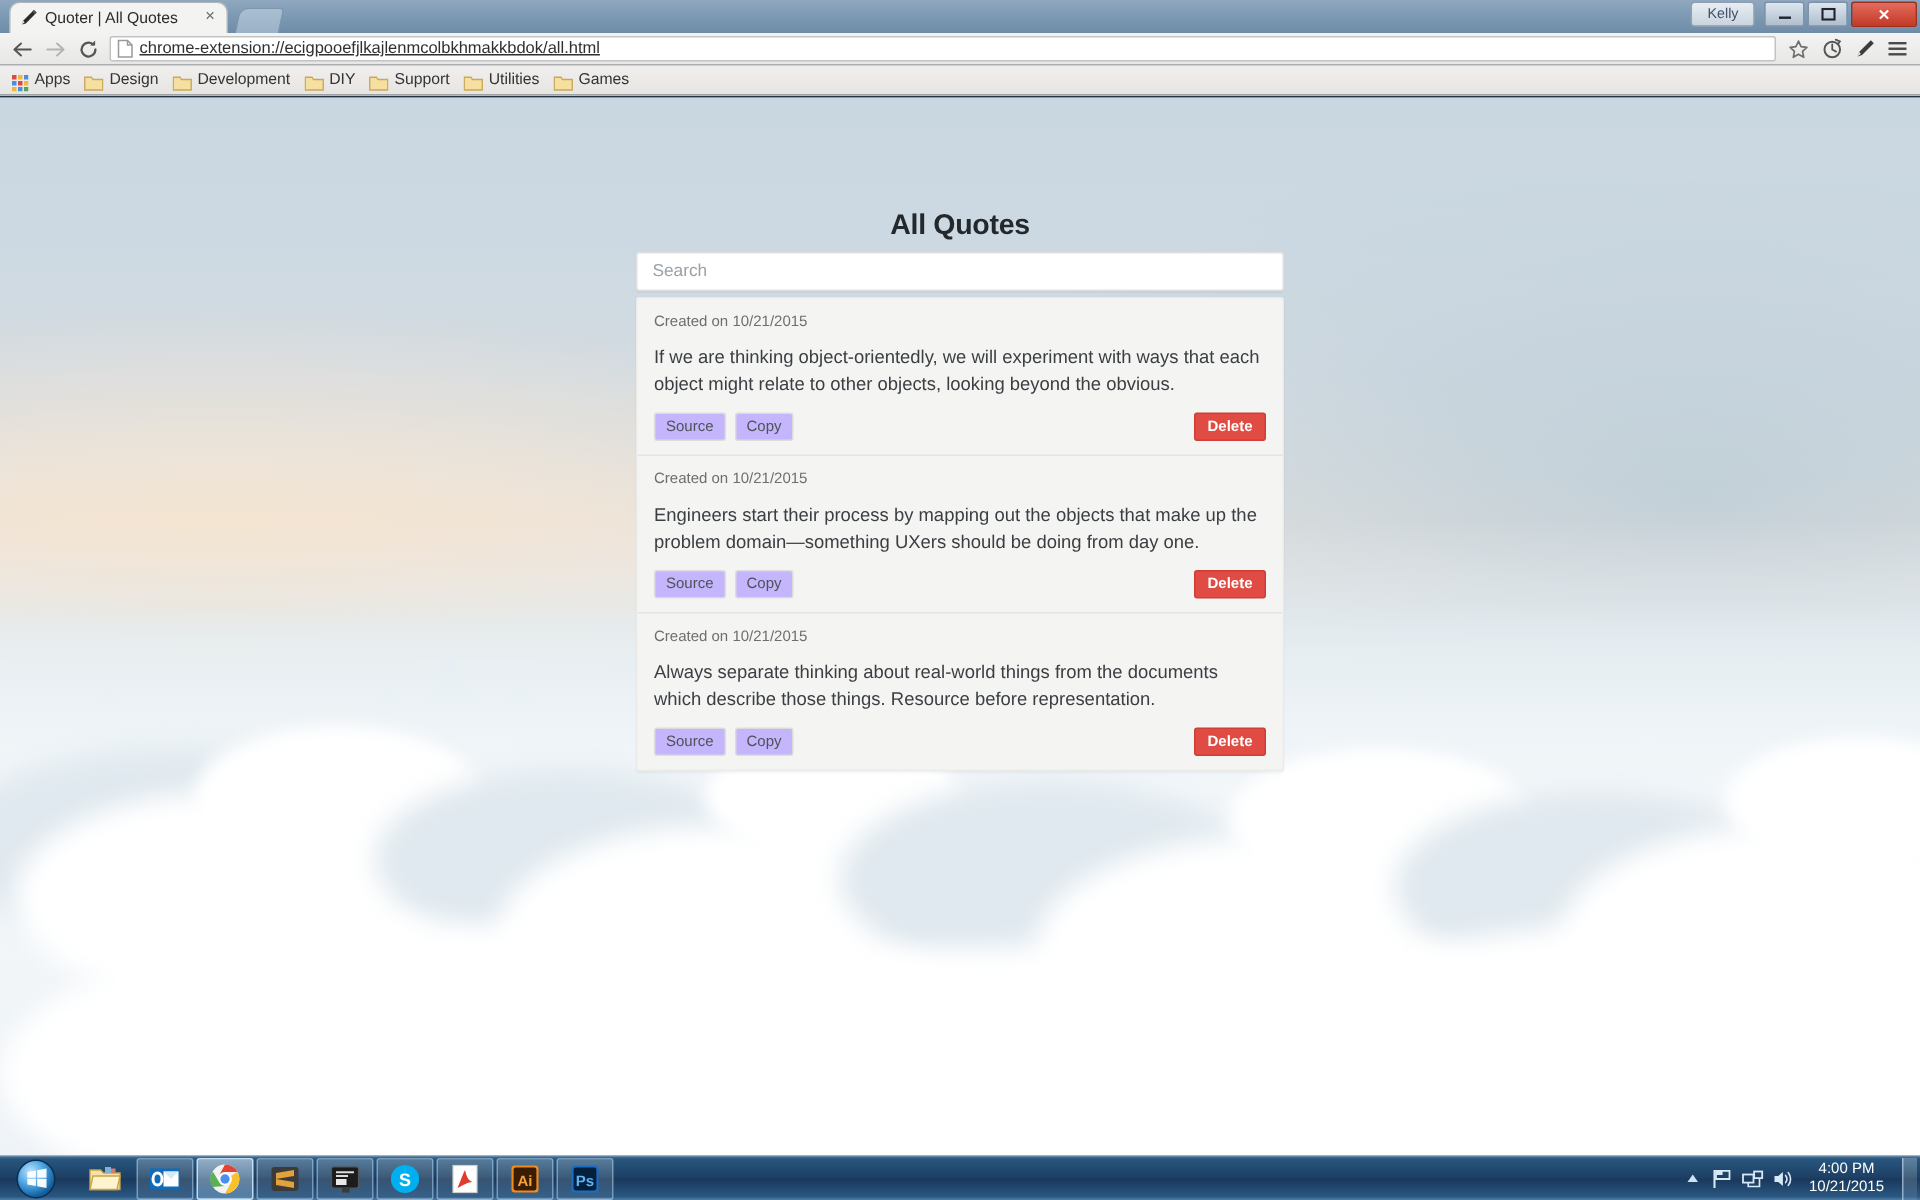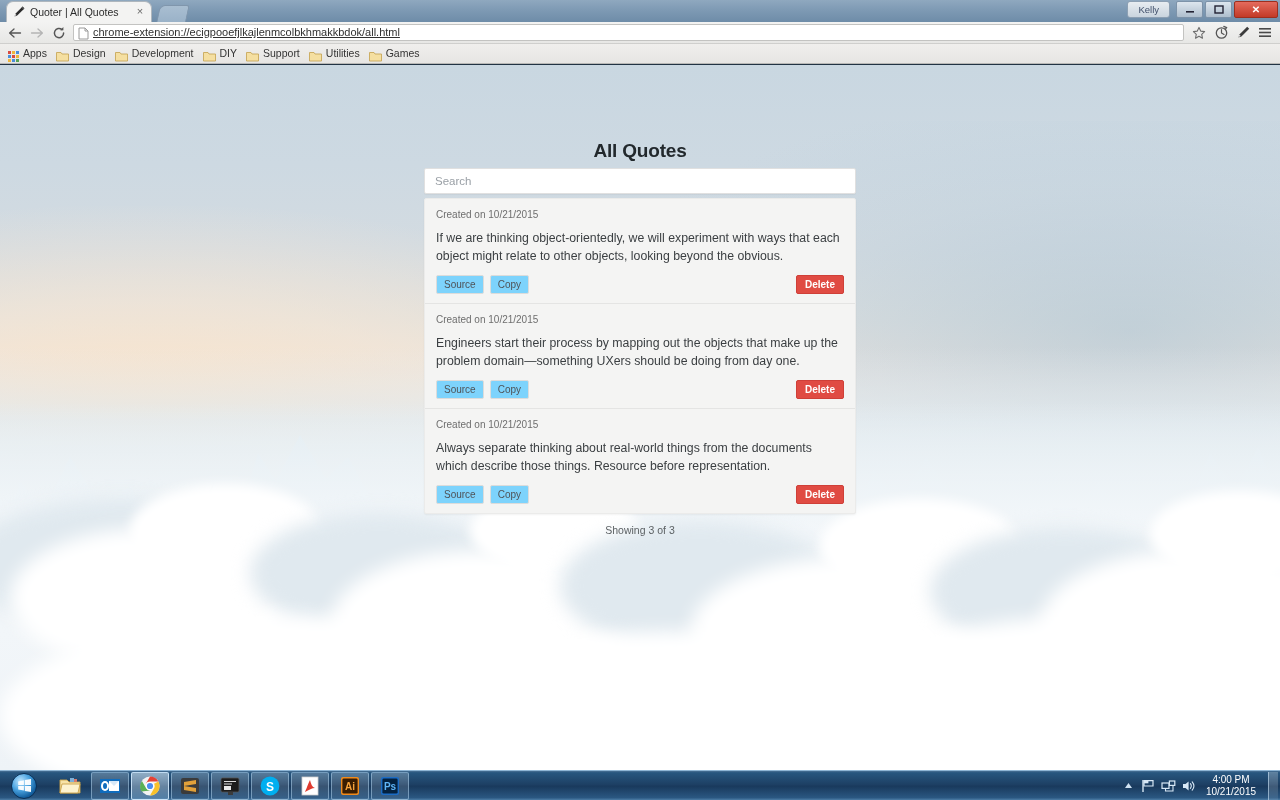--- a/index.html
+++ b/index.html
@@ -160,21 +160,21 @@
   }
   .quote { padding: 10px 11px 9px 11px; border-bottom: 1px solid #e4e4e3; }
   .quote:last-child { border-bottom: none; }
   .q-date { font-size: 10px; color: #6e6e6e; margin-bottom: 9px; }
   .q-text {
     font-size: 12.3px; line-height: 18px; color: #3b3f42; margin-bottom: 10px;
   }
   .q-actions { display: flex; align-items: center; }
   .btn {
     font-family: "Liberation Sans", sans-serif;
-    font-size: 10px; color: #4f5357; background: #7dd3fc;
+    font-size: 10px; color: #4f5357; background: #c4b5fd;
     border: 1px solid #dcdcdb; border-radius: 2px;
     padding: 3px 7px 3px 7px; margin-right: 6px; line-height: 11px;
   }
   .btn-delete {
     margin-left: auto; margin-right: 0;
     background: #e04b43; border: 1px solid #cf3f38; color: #fff; font-weight: bold;
     padding: 3px 8px; font-size: 10px; line-height: 11px; border-radius: 2px;
   }
   .showing {
     margin-top: 10px; width: 432px; text-align: center;
@@ -315,21 +315,20 @@
             <div class="q-text">Always separate thinking about real-world things from the documents which describe those things. Resource before representation.</div>
             <div class="q-actions">
               <button class="btn">Source</button>
               <button class="btn">Copy</button>
               <button class="btn-delete">Delete</button>
             </div>
           </div>
 
         </div>
 
-        <div class="showing">Showing 3 of 3</div>
       </div>
     </div>
   </div>
 
   <div class="tabstrip">
     <div class="tab">
       <span class="tab-fav">
         <svg width="14" height="14" viewBox="0 0 14 14">
           <path d="M10.6 1.6 L12.4 3.4 L5.2 10.6 L2.6 11.4 L3.4 8.8 Z" fill="#2b2b2b"></path>
           <path d="M10.6 1.6 L12.4 3.4 L11.3 4.5 L9.5 2.7 Z" fill="#555"></path>

